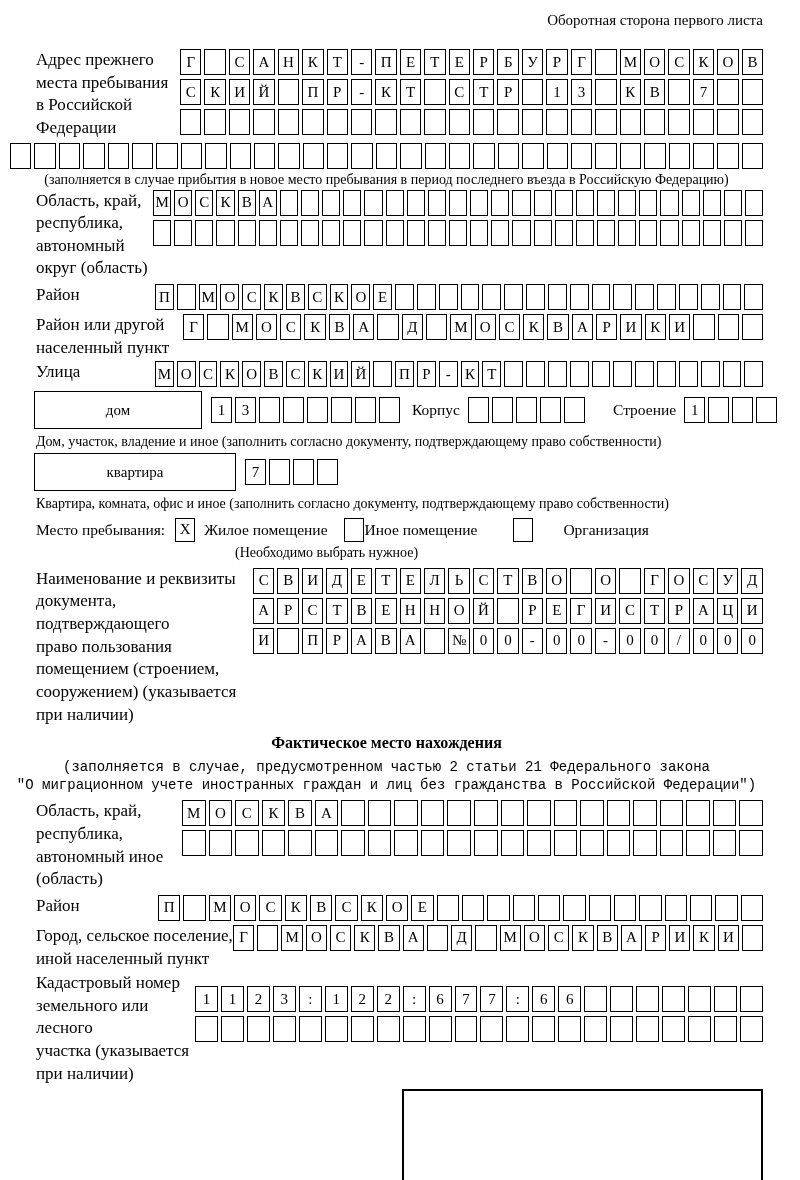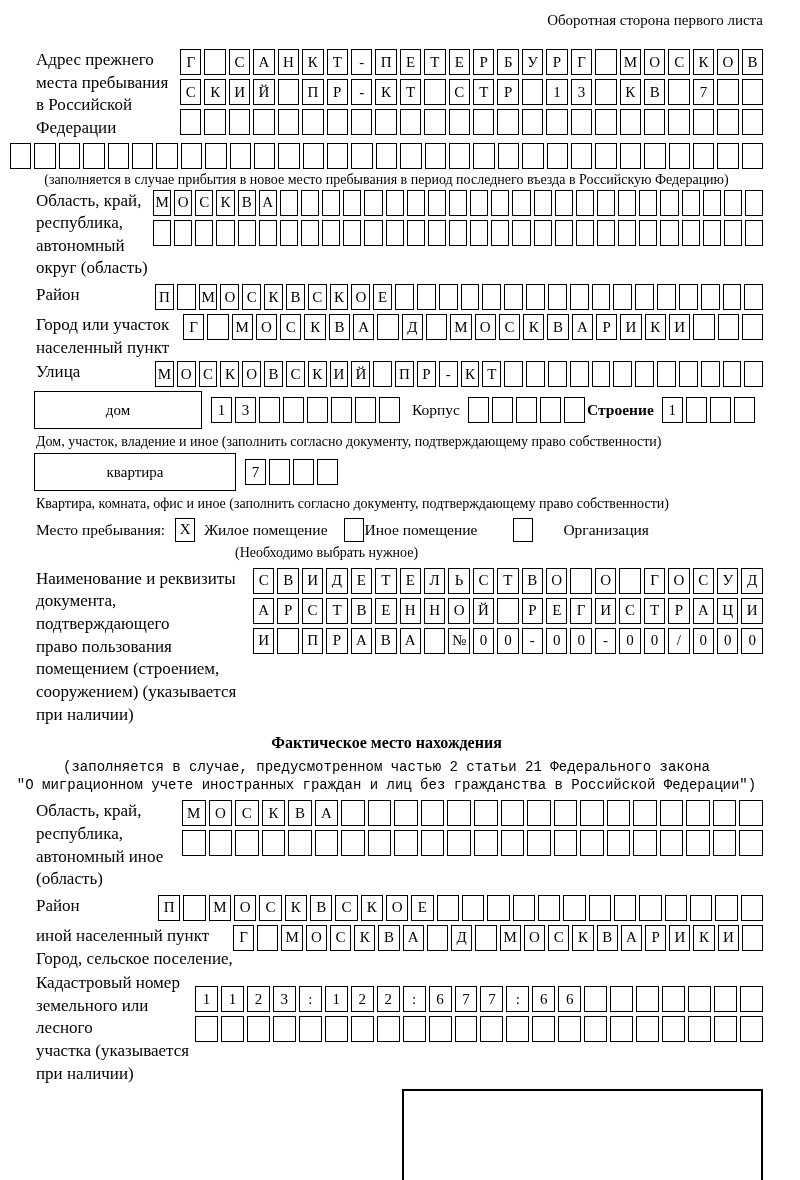--- a/index.html
+++ b/index.html
@@ -262,21 +262,21 @@
         <div class="cb"></div>
         <div class="cb"></div>
         <div class="cb"></div>
         <div class="cb"></div>
         <div class="cb"></div>
       </div>
   </div>
 
   <div class="frow mb2">
     <div class="flabel" style="width:173px;">
-        <div>Город или участок</div>
+        <div>Район или другой</div>
         <div>населенный пункт</div>
       </div>
     <div class="boxes">
         <div class="cb">Г</div>
         <div class="cb"></div>
         <div class="cb">М</div>
         <div class="cb">О</div>
         <div class="cb">С</div>
         <div class="cb">К</div>
         <div class="cb">В</div>
@@ -347,21 +347,21 @@
         <div class="cb"></div>
       </div>
     <div class="ilabel" style="margin:0 8px 0 12px;">Корпус</div>
     <div class="boxes fixed" style="gap:3px;">
         <div class="cb"></div>
         <div class="cb"></div>
         <div class="cb"></div>
         <div class="cb"></div>
         <div class="cb"></div>
       </div>
-    <div class="ilabel" style="margin:0 8px 0 2px;font-weight:bold;">Строение</div>
+    <div class="ilabel" style="margin:0 8px 0 28px;">Строение</div>
     <div class="boxes fixed" style="gap:3px;">
         <div class="cb">1</div>
         <div class="cb"></div>
         <div class="cb"></div>
         <div class="cb"></div>
       </div>
   </div>
   <div class="note indent mb2">Дом, участок, владение и иное (заполнить согласно документу, подтверждающему право собственности)</div>
 
   <div class="inline-row">
@@ -558,22 +558,22 @@
         <div class="cb"></div>
         <div class="cb"></div>
         <div class="cb"></div>
         <div class="cb"></div>
         <div class="cb"></div>
       </div>
   </div>
 
   <div class="frow mb2">
     <div class="flabel" style="width:223px;">
+        <div>Город, сельское поселение,</div>
         <div>иной населенный пункт</div>
-        <div>Город, сельское поселение,</div>
       </div>
     <div class="boxes">
         <div class="cb">Г</div>
         <div class="cb"></div>
         <div class="cb">М</div>
         <div class="cb">О</div>
         <div class="cb">С</div>
         <div class="cb">К</div>
         <div class="cb">В</div>
         <div class="cb">А</div>

